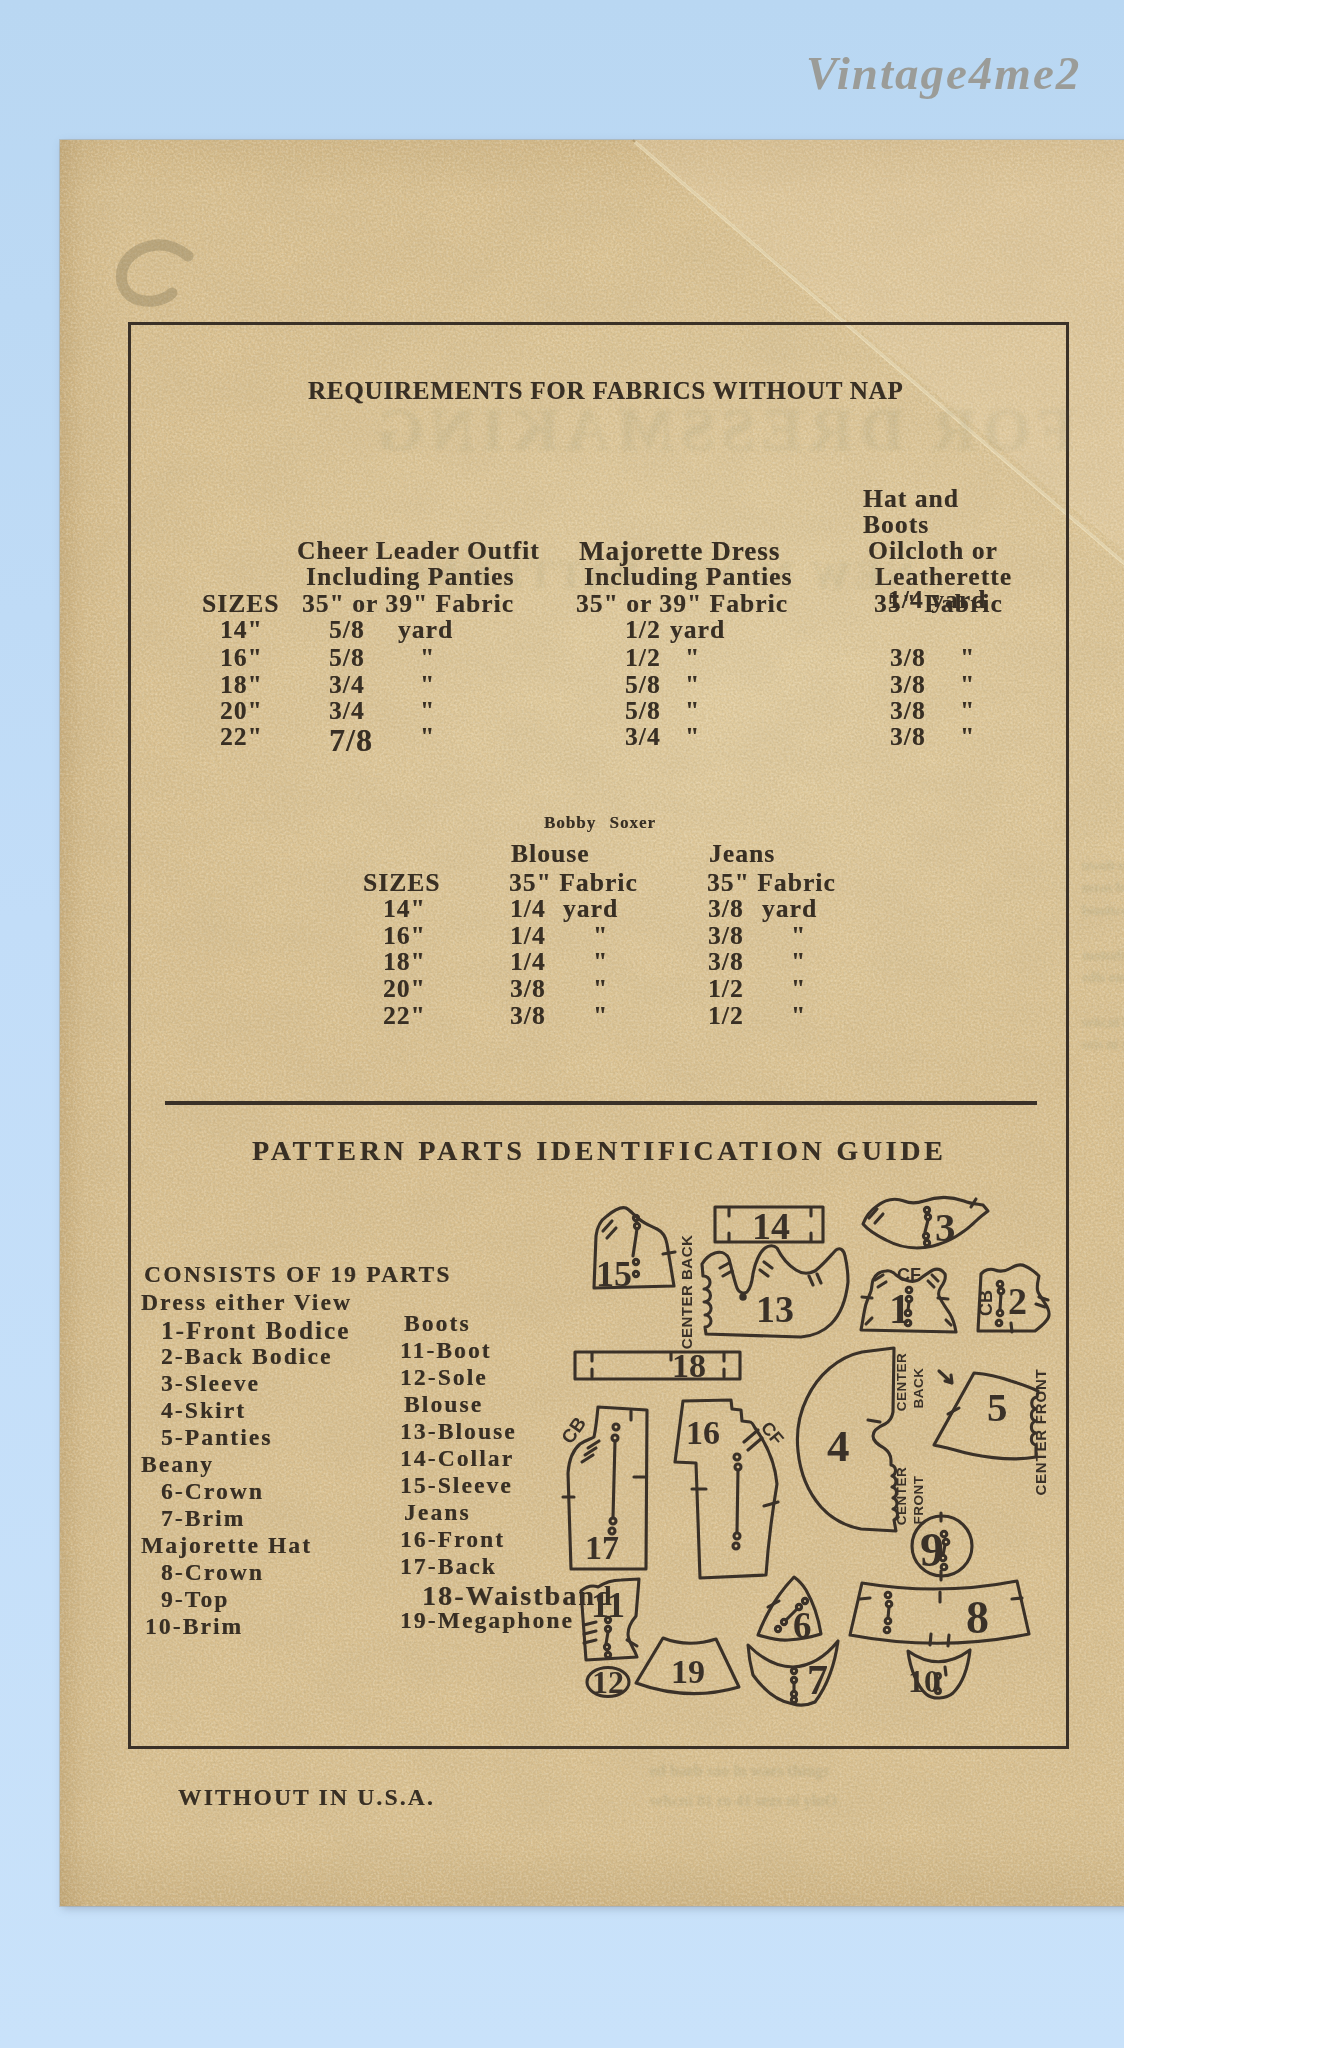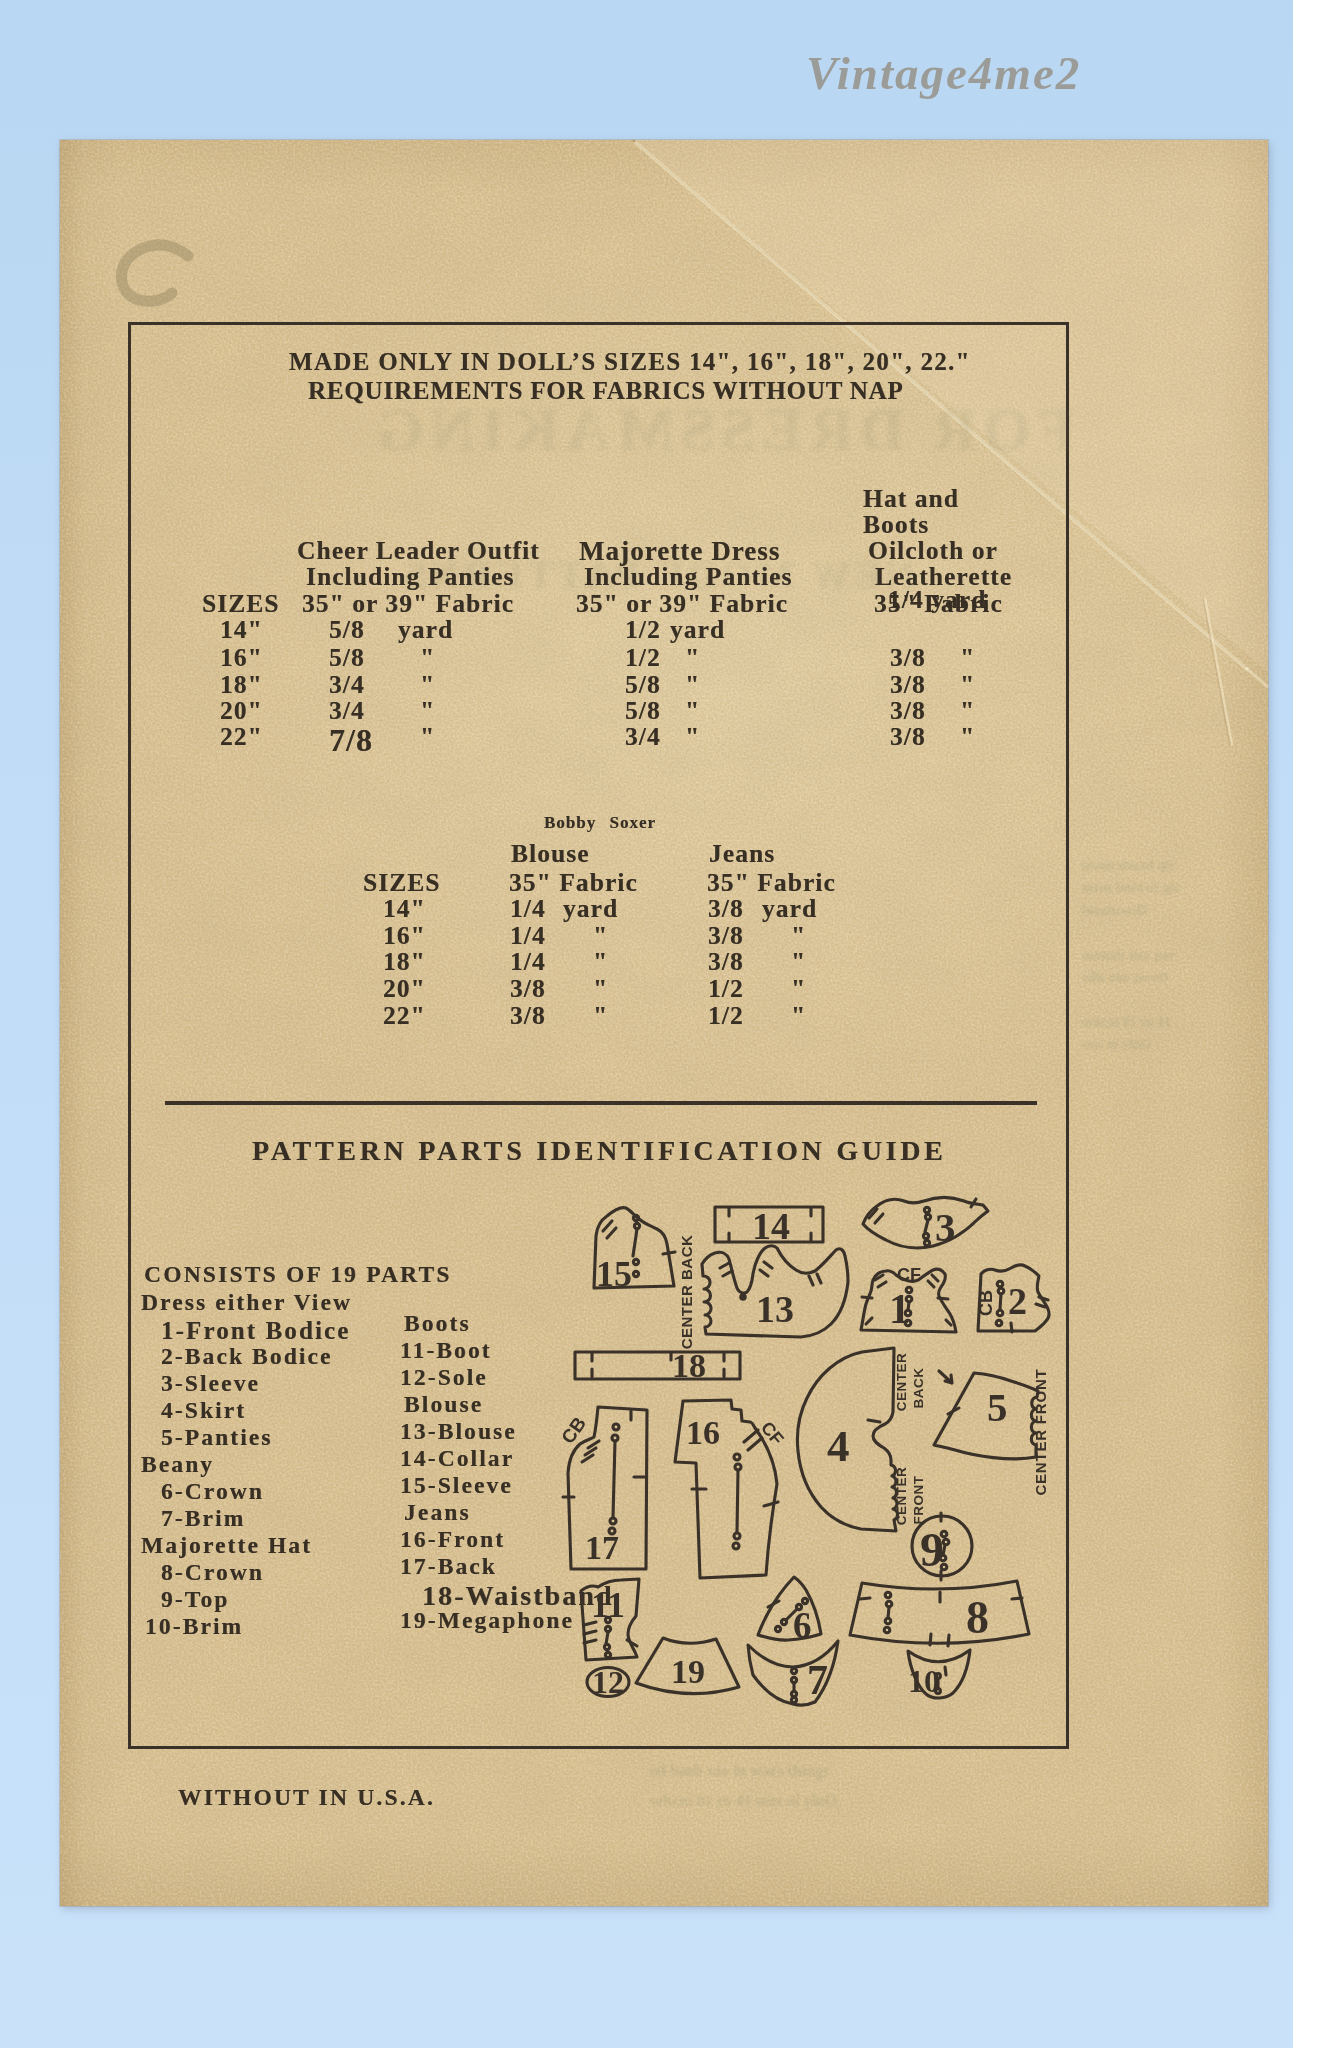--- a/index.html
+++ b/index.html
@@ -1,15 +1,15 @@
 <!DOCTYPE html>
 <html><head><meta charset="utf-8">
 <style>
 html,body{margin:0;padding:0}
-#c{position:relative;width:1293px;height:2048px;overflow:hidden;
+#c{position:relative;width:1124px;height:2048px;overflow:hidden;
    background:linear-gradient(180deg,#b9d7f2 0%,#c2ddf8 45%,#c9e2fa 100%);
    font-family:"Liberation Serif",serif}
 #wm{position:absolute;left:806px;top:46px;font-family:"Liberation Serif",serif;
     font-style:italic;font-weight:bold;font-size:47px;color:#9b9c98;letter-spacing:2px}
 #paper{position:absolute;left:60px;top:140px;width:1208px;height:1766px;box-shadow:0 0 0 1px rgba(150,120,70,0.25), 2px 3px 8px rgba(100,115,140,0.35);
    background:
      radial-gradient(ellipse 900px 700px at 55% 30%, rgba(250,240,205,0.27), rgba(0,0,0,0) 70%),
      linear-gradient(90deg, rgba(150,115,60,0.28) 0%, rgba(150,115,60,0.07) 2%, rgba(0,0,0,0) 5%),
      linear-gradient(270deg, rgba(150,115,60,0.20) 0%, rgba(0,0,0,0) 4%),
      linear-gradient(0deg, rgba(150,115,60,0.16) 0%, rgba(0,0,0,0) 4%),
@@ -53,21 +53,20 @@
 <svg id="pencil" style="position:absolute;left:0;top:0" width="1325" height="2048" viewBox="0 0 1325 2048">
  <path d="M188,256 Q166,238 141,249 Q118,261 122,283 Q128,303 154,301 Q166,299 172,293" fill="none" stroke="rgba(135,120,88,0.38)" stroke-width="11" stroke-linecap="round"></path>
 </svg>
 <div id="box"></div>
 <div id="divider"></div>
 
 <div class="ghost" style="left:370px;top:398px;font-size:62px;transform:scaleX(-1);letter-spacing:6px">FOR DRESSMAKING</div>
 <div class="ghost" style="left:400px;top:555px;font-size:40px;transform:scaleX(-1);letter-spacing:4px">NEW MODE PATTERNS</div>
 <div class="ghost" style="left:1082px;top:855px;font-size:14px;line-height:1.6;filter:blur(1.2px);color:rgba(110,128,108,0.16)">uwob sbnad qiz<br>meas bnid ot qiz<br>lsnoitceriD<br>&nbsp;<br>mottob dna pot<br>edis eno nwoD<br>&nbsp;<br>sehcni 81 ro 41<br>szis ni ylnO</div>
 
-<div class="t" style="left:289px;top:349px;font-size:25px;letter-spacing:1.3px">MADE ONLY IN DOLL’S SIZES 14", 16", 18", 20", 22."</div>
 <div class="t" style="left:308px;top:378px;font-size:25px;letter-spacing:0.8px">REQUIREMENTS FOR FABRICS WITHOUT NAP</div>
 
 <div class="t" style="left:863px;top:486px;font-size:25.5px;letter-spacing:1.05px">Hat and</div>
 <div class="t" style="left:863px;top:512px;font-size:25.5px;letter-spacing:1.05px">Boots</div>
 <div class="t" style="left:297px;top:538px;font-size:25.5px;letter-spacing:1.05px">Cheer Leader Outfit</div>
 <div class="t" style="left:579px;top:538px;font-size:27px;letter-spacing:1.05px">Majorette Dress</div>
 <div class="t" style="left:868px;top:538px;font-size:25.5px;letter-spacing:1.05px">Oilcloth or</div>
 <div class="t" style="left:306px;top:564px;font-size:25.5px;letter-spacing:1.05px">Including Panties</div>
 <div class="t" style="left:584px;top:564px;font-size:25.5px;letter-spacing:1.05px">Including Panties</div>
 <div class="t" style="left:875px;top:564px;font-size:25.5px;letter-spacing:1.05px">Leatherette</div>

